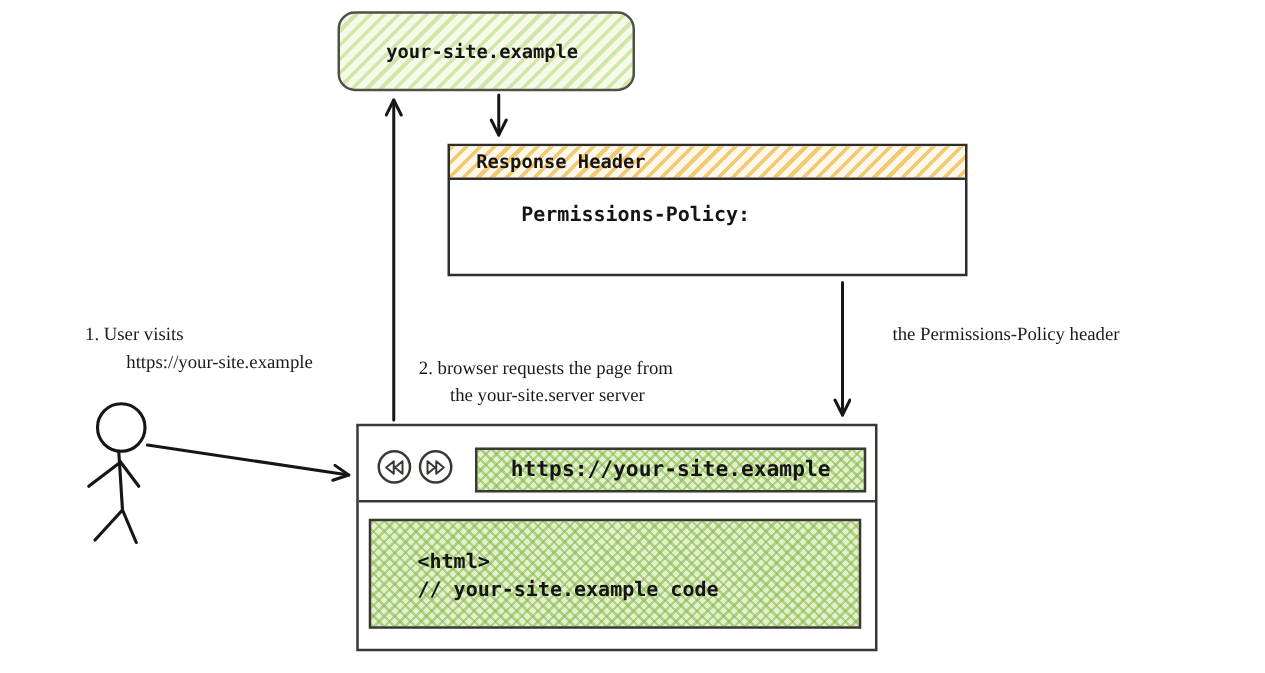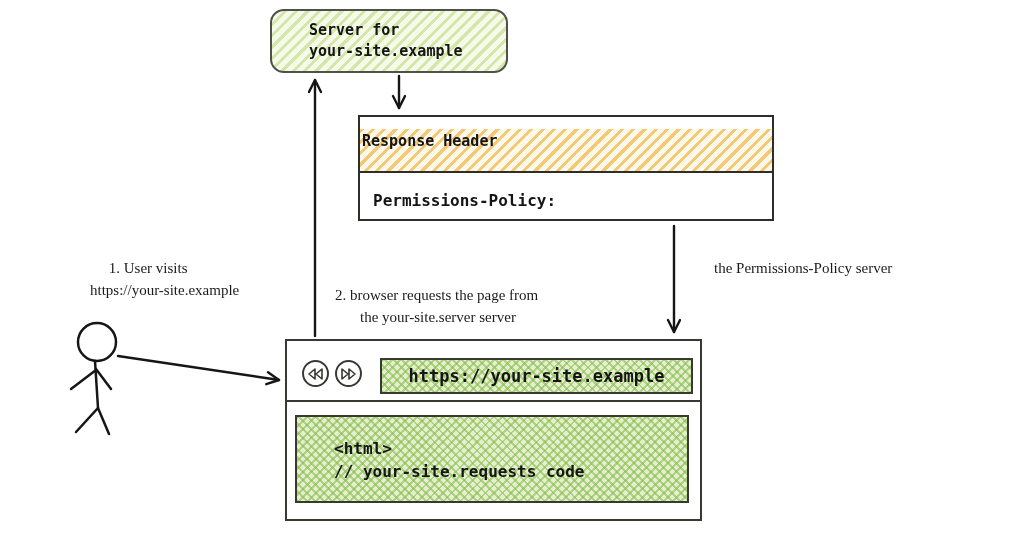--- a/index.html
+++ b/index.html
@@ -58,33 +58,33 @@
   
   .response-box {
     position: absolute;
     left: 358px; top: 115px;
     width: 416px; height: 106px;
     border: 2px solid #2e2e2a;
     background: #ffffff;
     z-index: 2;
   }
   .response-title {
-    height: 44px;
+    height: 27px;
     border-bottom: 2px solid #2e2e2a;
     background-color: #fdf8ea;
     background-image: repeating-linear-gradient(135deg, #f3c973 0 3px, rgba(0,0,0,0) 3px 8px);
     font-size: 15px;
     line-height: 25px;
-    padding-left: 2px;
-    margin-top: 12px;
+    padding-left: 21px;
   }
   .response-body {
     padding: 13px 0 0 13px;
     font-size: 16px;
     line-height: 29px;
+    margin-left: 44px;
   }
   .response-body .indent { padding-left: 33px; }
 
   
   .browser {
     position: absolute;
     left: 285px; top: 339px;
     width: 417px; height: 182px;
     border: 2px solid #393934;
     background: #ffffff;
@@ -159,43 +159,42 @@
 
     <g fill="none" stroke="#161616" stroke-width="2.4" stroke-linecap="round">
       <path d="M118,356 L279,380" marker-end="url(#ah)"></path>
       <path d="M315,336 L315,80" marker-end="url(#ah)"></path>
       <path d="M399,76 L399,108" marker-end="url(#ah)"></path>
       <path d="M674,226 L674,332" marker-end="url(#ah)"></path>
     </g>
   </svg>
 
   <div class="server-box mono">
-    <div>Server for</div>
     <div>your-site.example</div>
   </div>
 
   <div class="response-box">
     <div class="response-title mono">Response Header</div>
     <div class="response-body mono">
       <div>Permissions-Policy:</div>
     </div>
   </div>
 
-  <div class="note" style="left:57px; top:257px;text-align:center;">
+  <div class="note" style="left:68px; top:257px;">
     <div>1. User visits</div>
     <div style="padding-left:33px;">https://your-site.example</div>
   </div>
 
   <div class="note" style="left:335px; top:254px;margin-top:30px;">
     <div>2. browser requests the page from</div>
     <div style="padding-left:25px;">the your-site.server server</div>
   </div>
 
   <div class="note" style="left:697px; top:257px;">
-    <div style="padding-left:17px;">the Permissions-Policy server</div>
+    <div style="padding-left:17px;">the Permissions-Policy header</div>
   </div>
 
   <div class="browser">
     <div class="toolbar">
       <div class="navbtn back">
         <svg width="19" height="14" viewBox="0 0 19 14">
           <path d="M9,2 L3,7 L9,12 Z M16,2 L10,7 L16,12 Z" fill="#ffffff" stroke="#393934" stroke-width="1.6" stroke-linejoin="round"></path>
         </svg>
       </div>
       <div class="navbtn fwd">
@@ -203,18 +202,18 @@
           <path d="M3,2 L9,7 L3,12 Z M10,2 L16,7 L10,12 Z" fill="#ffffff" stroke="#393934" stroke-width="1.6" stroke-linejoin="round"></path>
         </svg>
       </div>
       <div class="urlbar mono">
         <span>https://your-site.example</span>
       </div>
     </div>
     <div class="viewport">
       <div class="content-box mono">
         <div>&lt;html&gt;</div>
-        <div>// your-site.requests code</div>
+        <div>// your-site.example code</div>
       </div>
     </div>
   </div>
 
 </div>
 
 </body></html>

